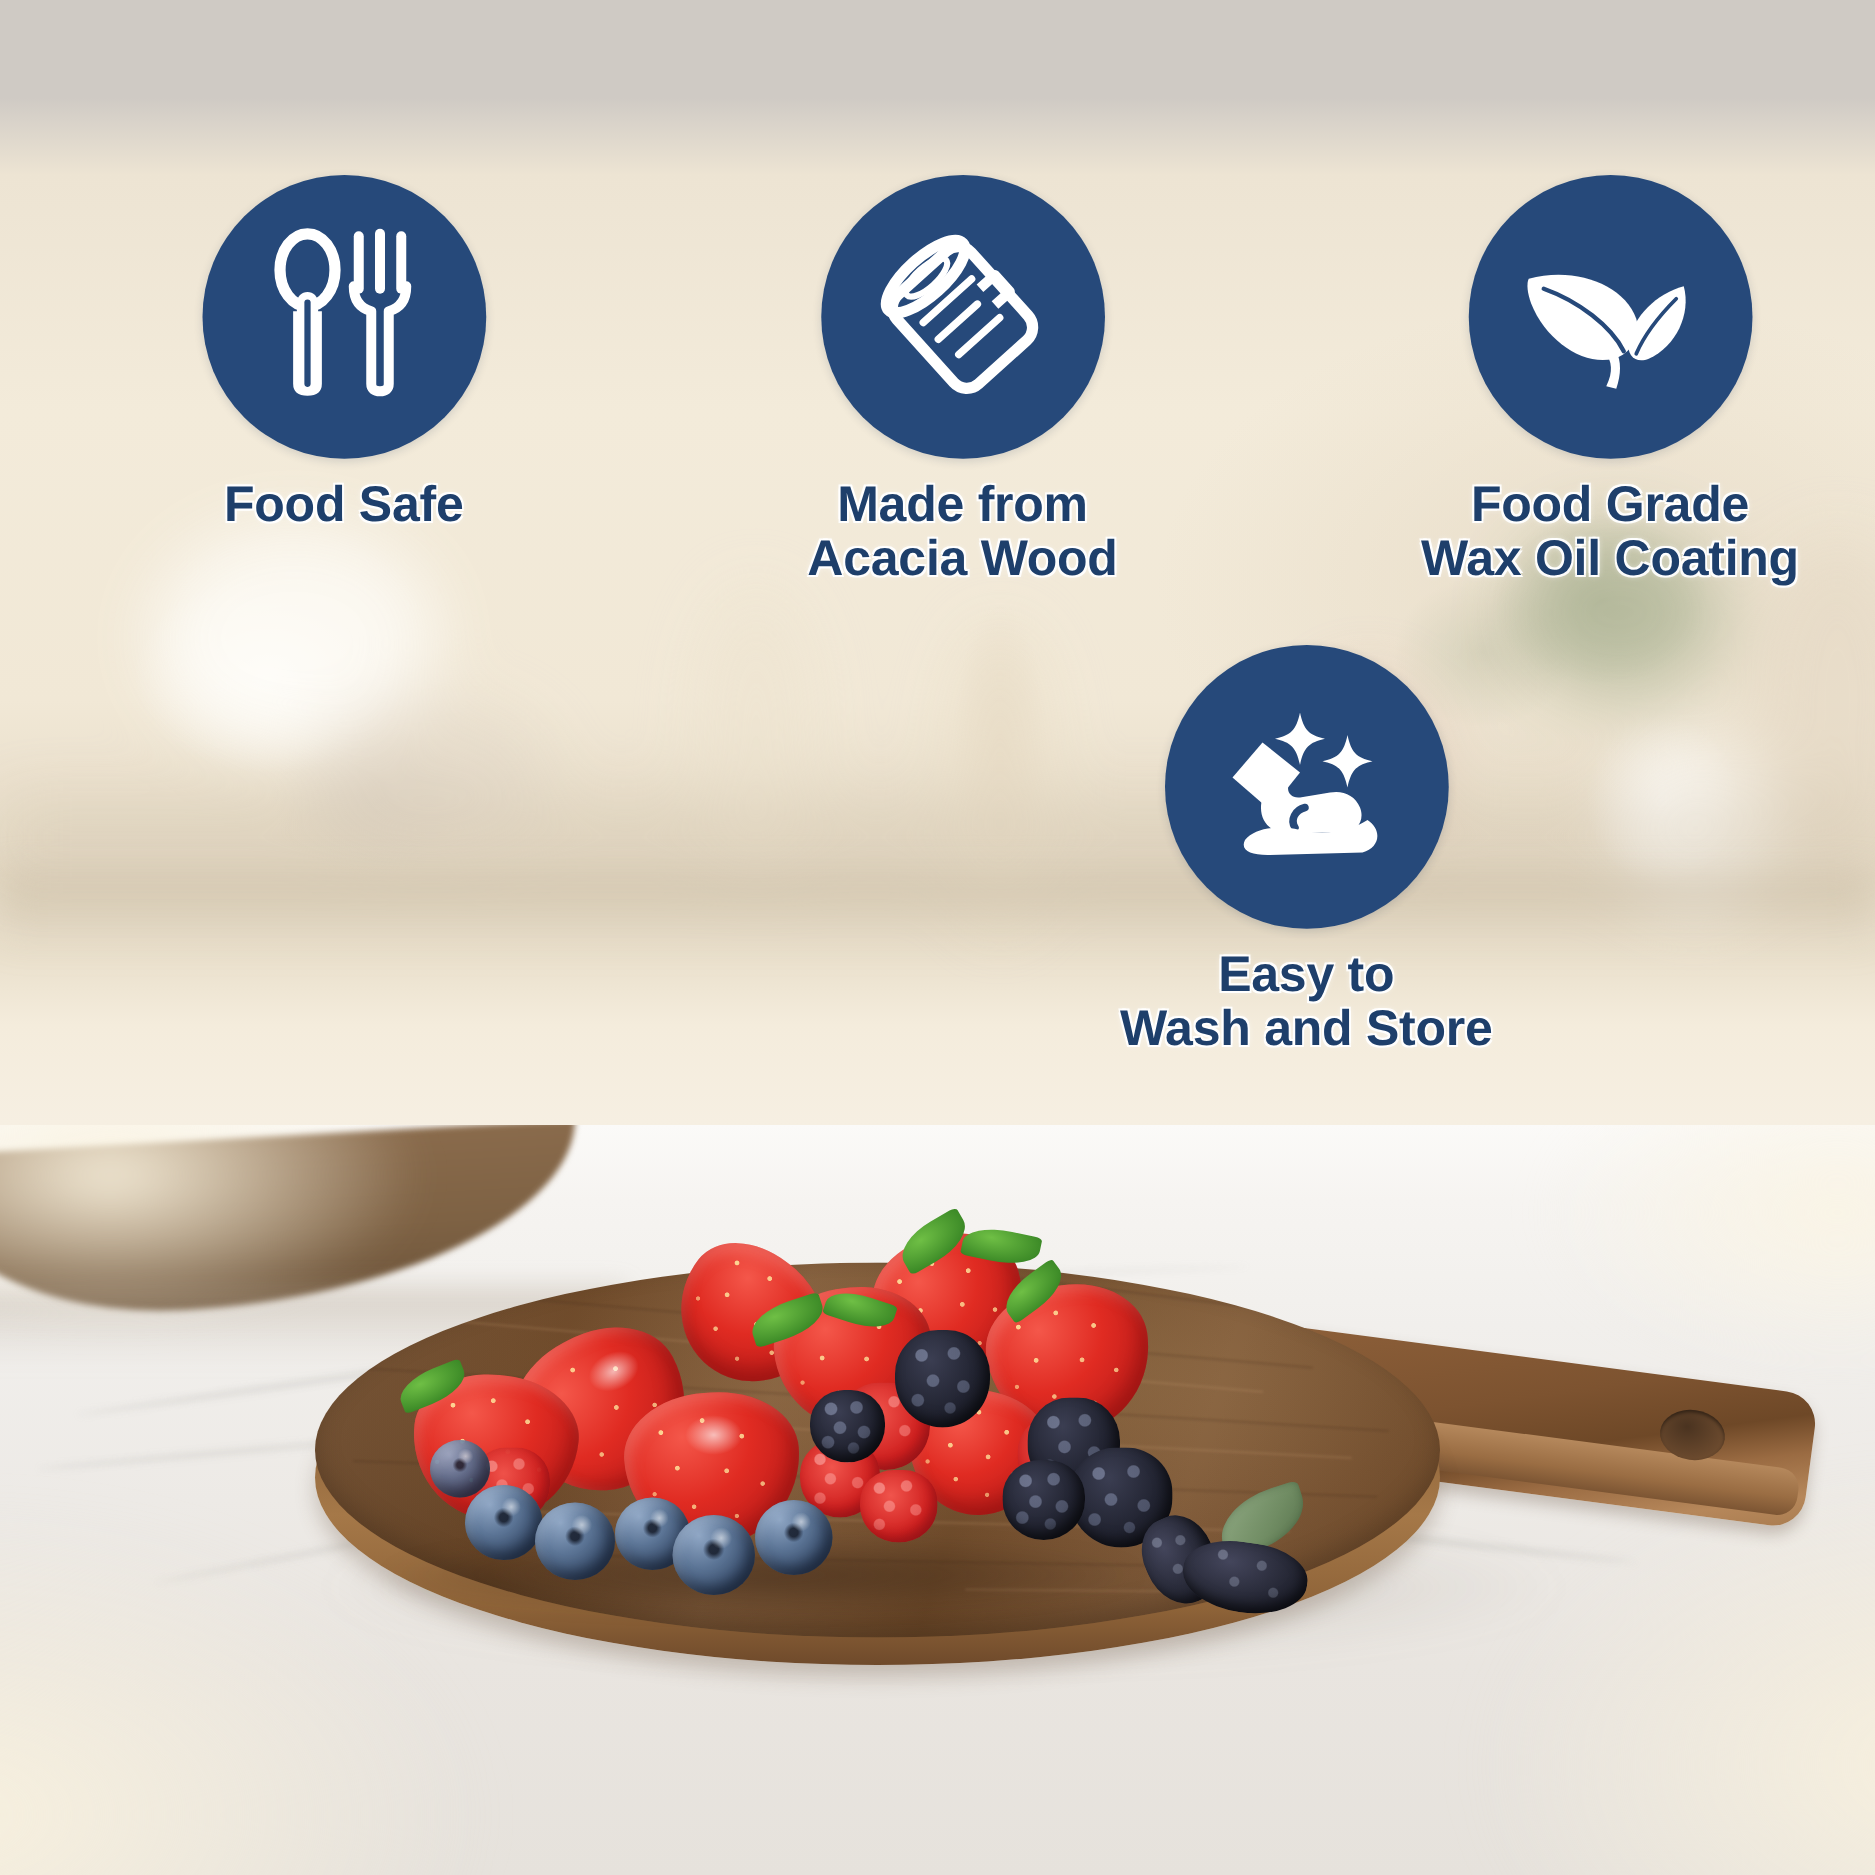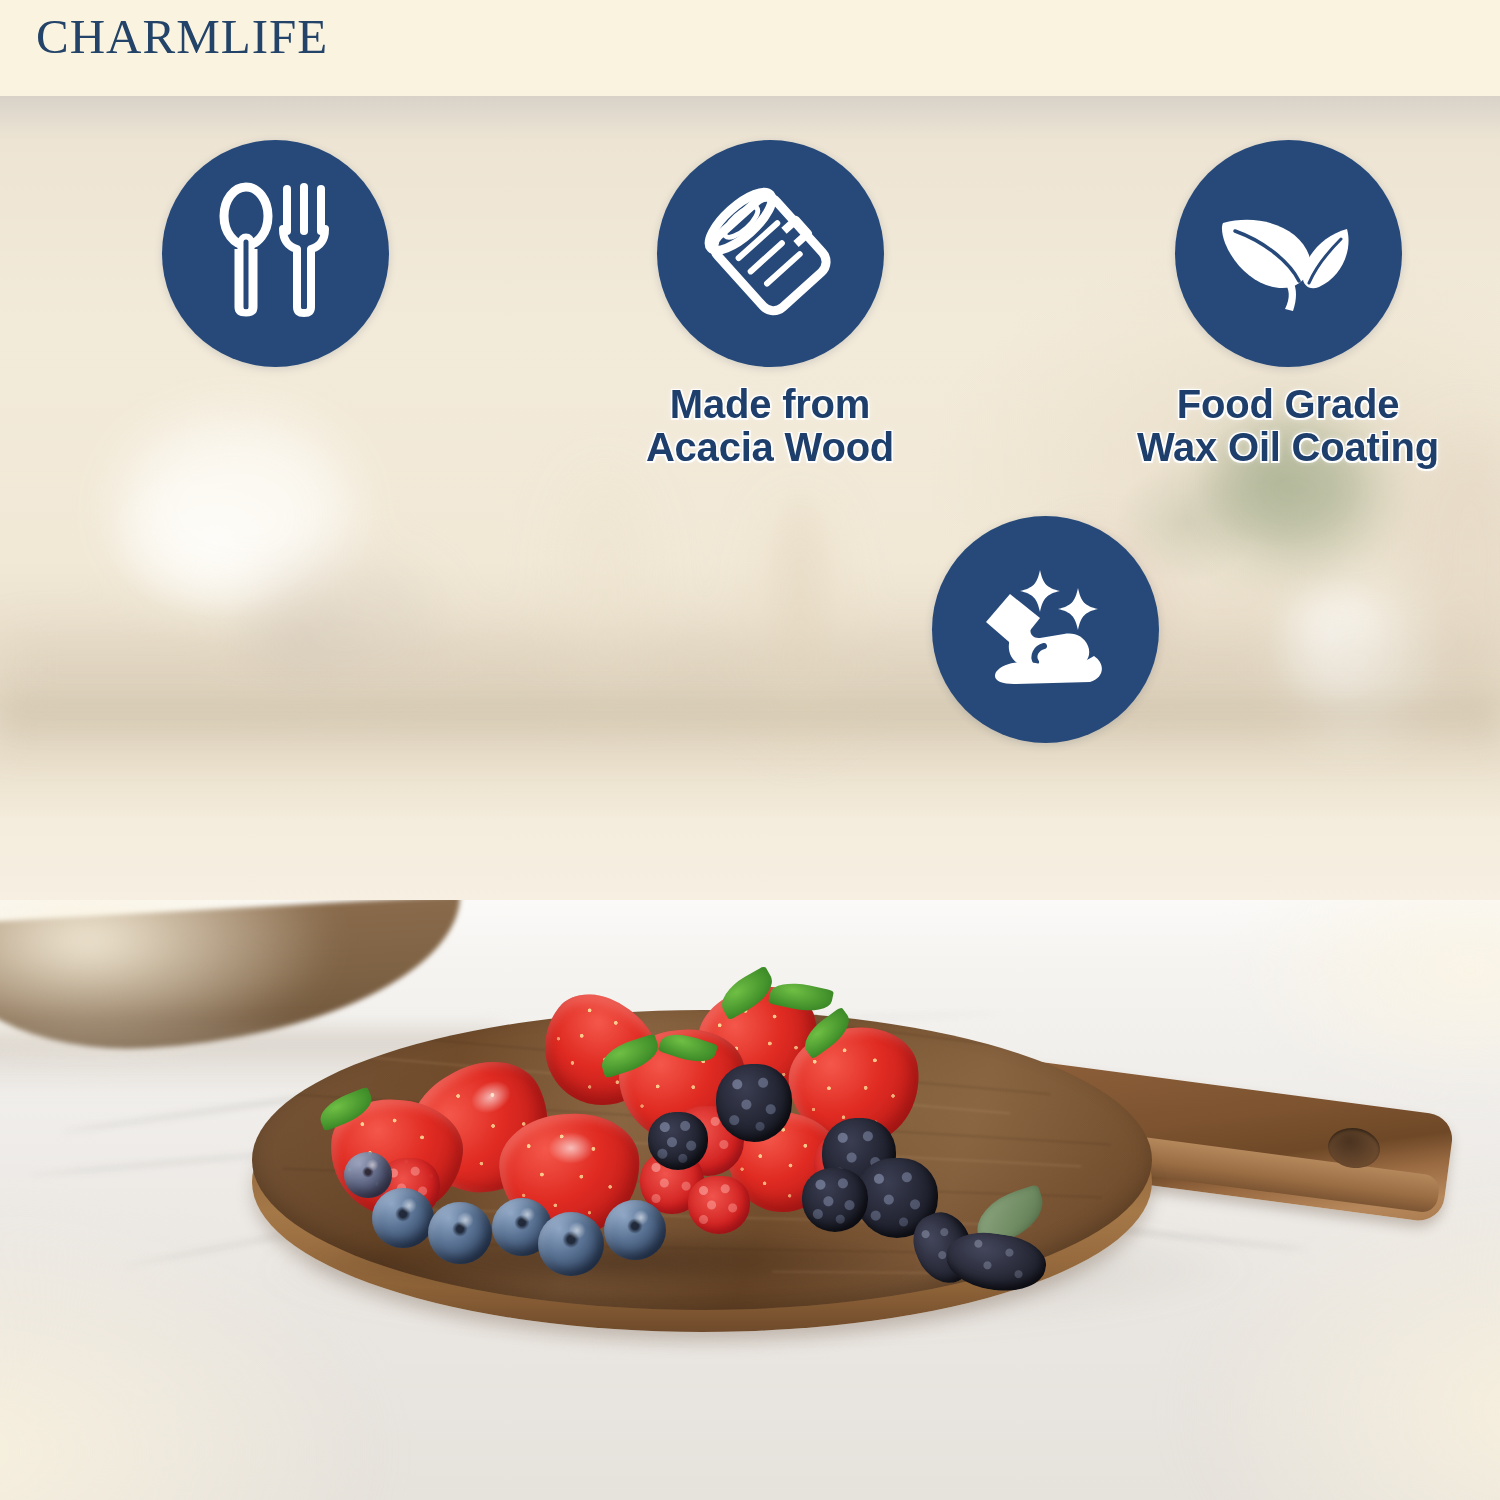--- a/index.html
+++ b/index.html
@@ -417,20 +417,21 @@
           <path d="M31 63 L31 128" stroke="#fff" stroke-width="17" stroke-linecap="round" fill="none"></path>
           <path d="M31 63 L31 128" stroke="#26497A" stroke-width="5" stroke-linecap="round" fill="none"></path>
           <path d="M23 70 L23 128 Q23 134 31 134 Q39 134 39 128 L39 70" fill="none" stroke="#fff" stroke-width="7" stroke-linejoin="round"></path>
 
           <path d="M72 10 L72 52" stroke="#fff" stroke-width="8" stroke-linecap="round"></path>
           <path d="M89 8 L89 52" stroke="#fff" stroke-width="8" stroke-linecap="round"></path>
           <path d="M106 10 L106 52" stroke="#fff" stroke-width="8" stroke-linecap="round"></path>
           <path d="M68 50 Q68 66 82 70 L82 128 Q82 134 89 134 Q96 134 96 128 L96 70 Q110 66 110 50" fill="none" stroke="#fff" stroke-width="8" stroke-linejoin="round" stroke-linecap="round"></path>
         </svg>
       </div>
+      <div class="flabel">Food Safe</div>
     </div>
 
     <div class="feature" style="left:610px;top:140px;width:320px;">
       <div class="circle" style="width:227px;height:227px;">
         <svg width="140" height="140" viewBox="0 0 140 140">
           <g transform="rotate(-42 70 70)">
 
             <rect x="30" y="22" width="80" height="96" rx="14" fill="none" stroke="#fff" stroke-width="9"></rect>
 
             <ellipse cx="70" cy="26" rx="40" ry="15" fill="none" stroke="#fff" stroke-width="9"></ellipse>
@@ -478,20 +479,19 @@
           <path d="M16 62 L40 34 L70 58 L46 88 Z" fill="#fff"></path>
 
           <path d="M40 78 C36 92 42 104 56 106 L104 106 C116 106 122 96 118 86
                    C114 76 104 72 94 74 L70 78 C62 79 58 72 62 66 L50 56 Z" fill="#fff"></path>
           <path d="M74 86 C66 88 62 96 66 102" stroke="#26497A" stroke-width="6" fill="none" stroke-linecap="round"></path>
 
           <path d="M26 112 C34 102 52 100 70 104 C92 109 112 104 124 96
                    C136 104 134 118 120 122 L44 124 C30 124 22 120 26 112 Z" fill="#fff"></path>
         </svg>
       </div>
+      <div class="flabel">Easy to
+Wash and Store</div>
     </div>
   </div>
 
-  <div class="header-band">
-    <div class="logo">CHARMLIFE</div>
-  </div>
 
 </div>
 
 </body></html>

